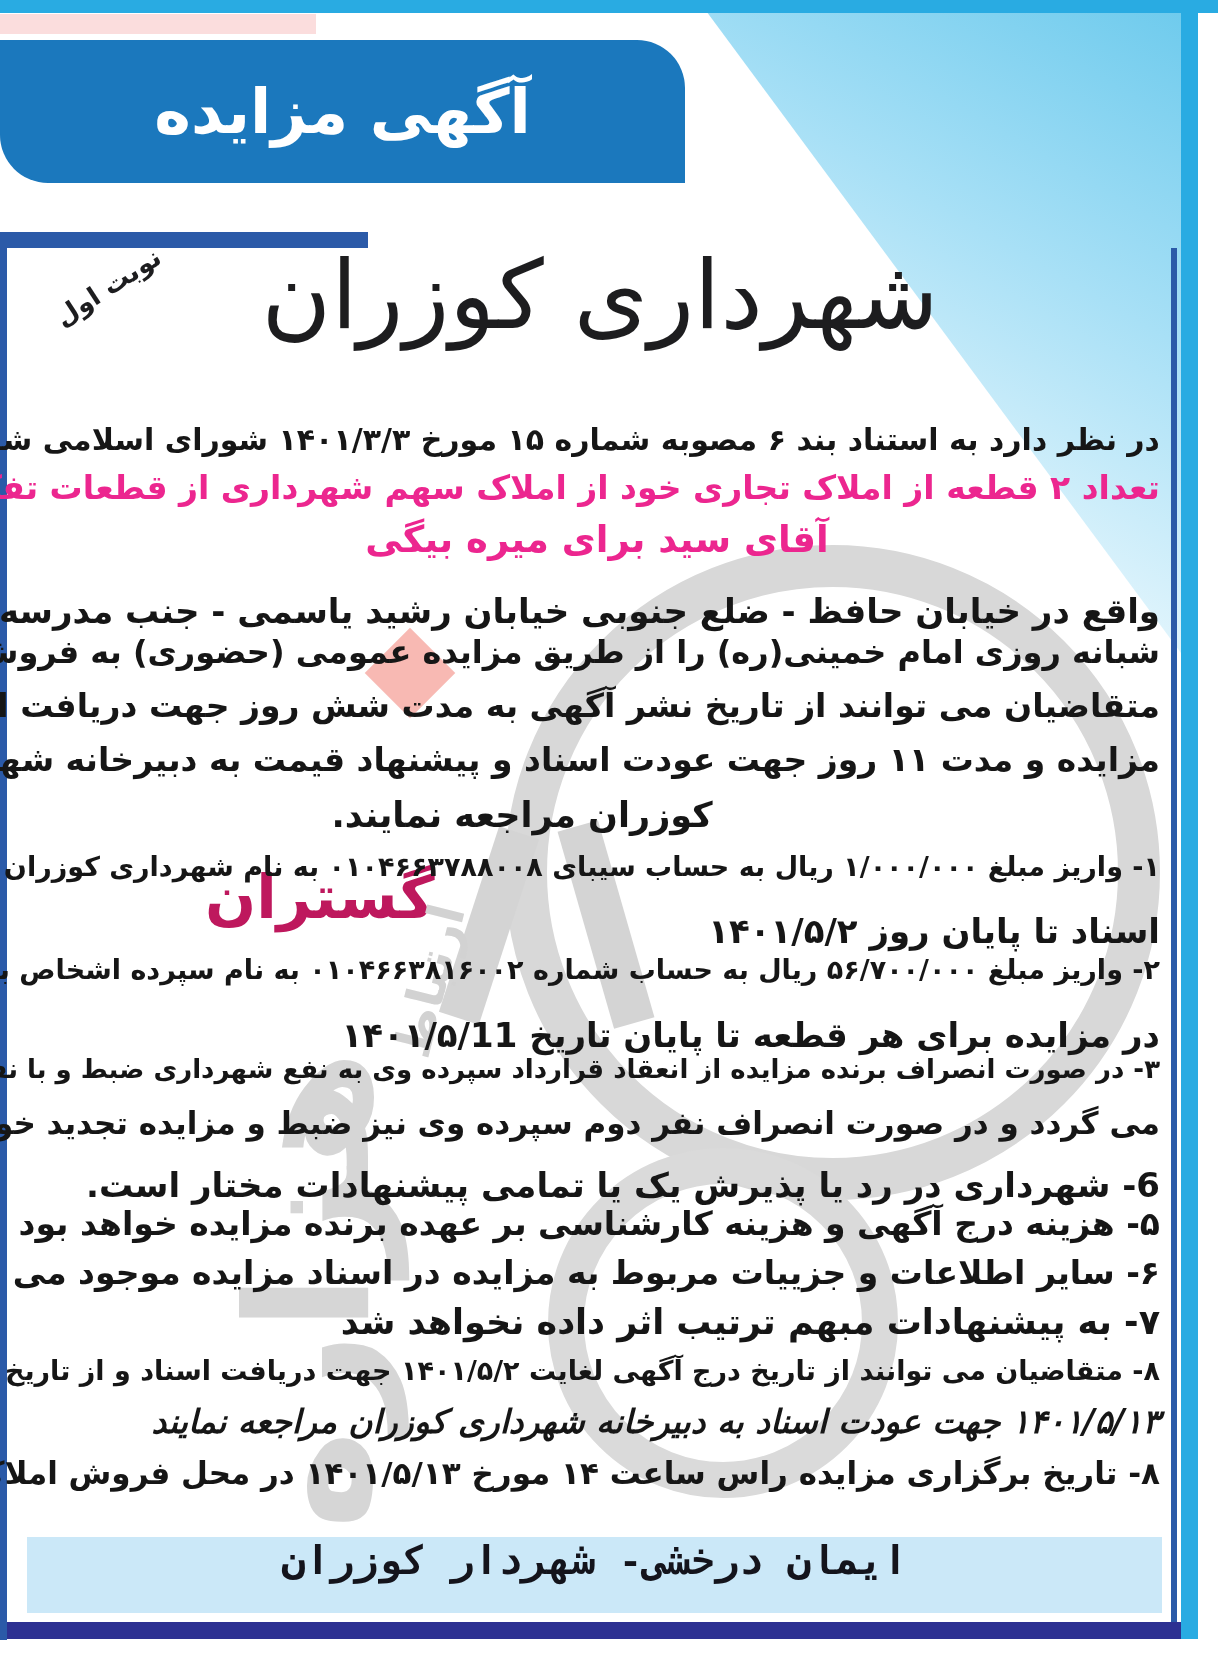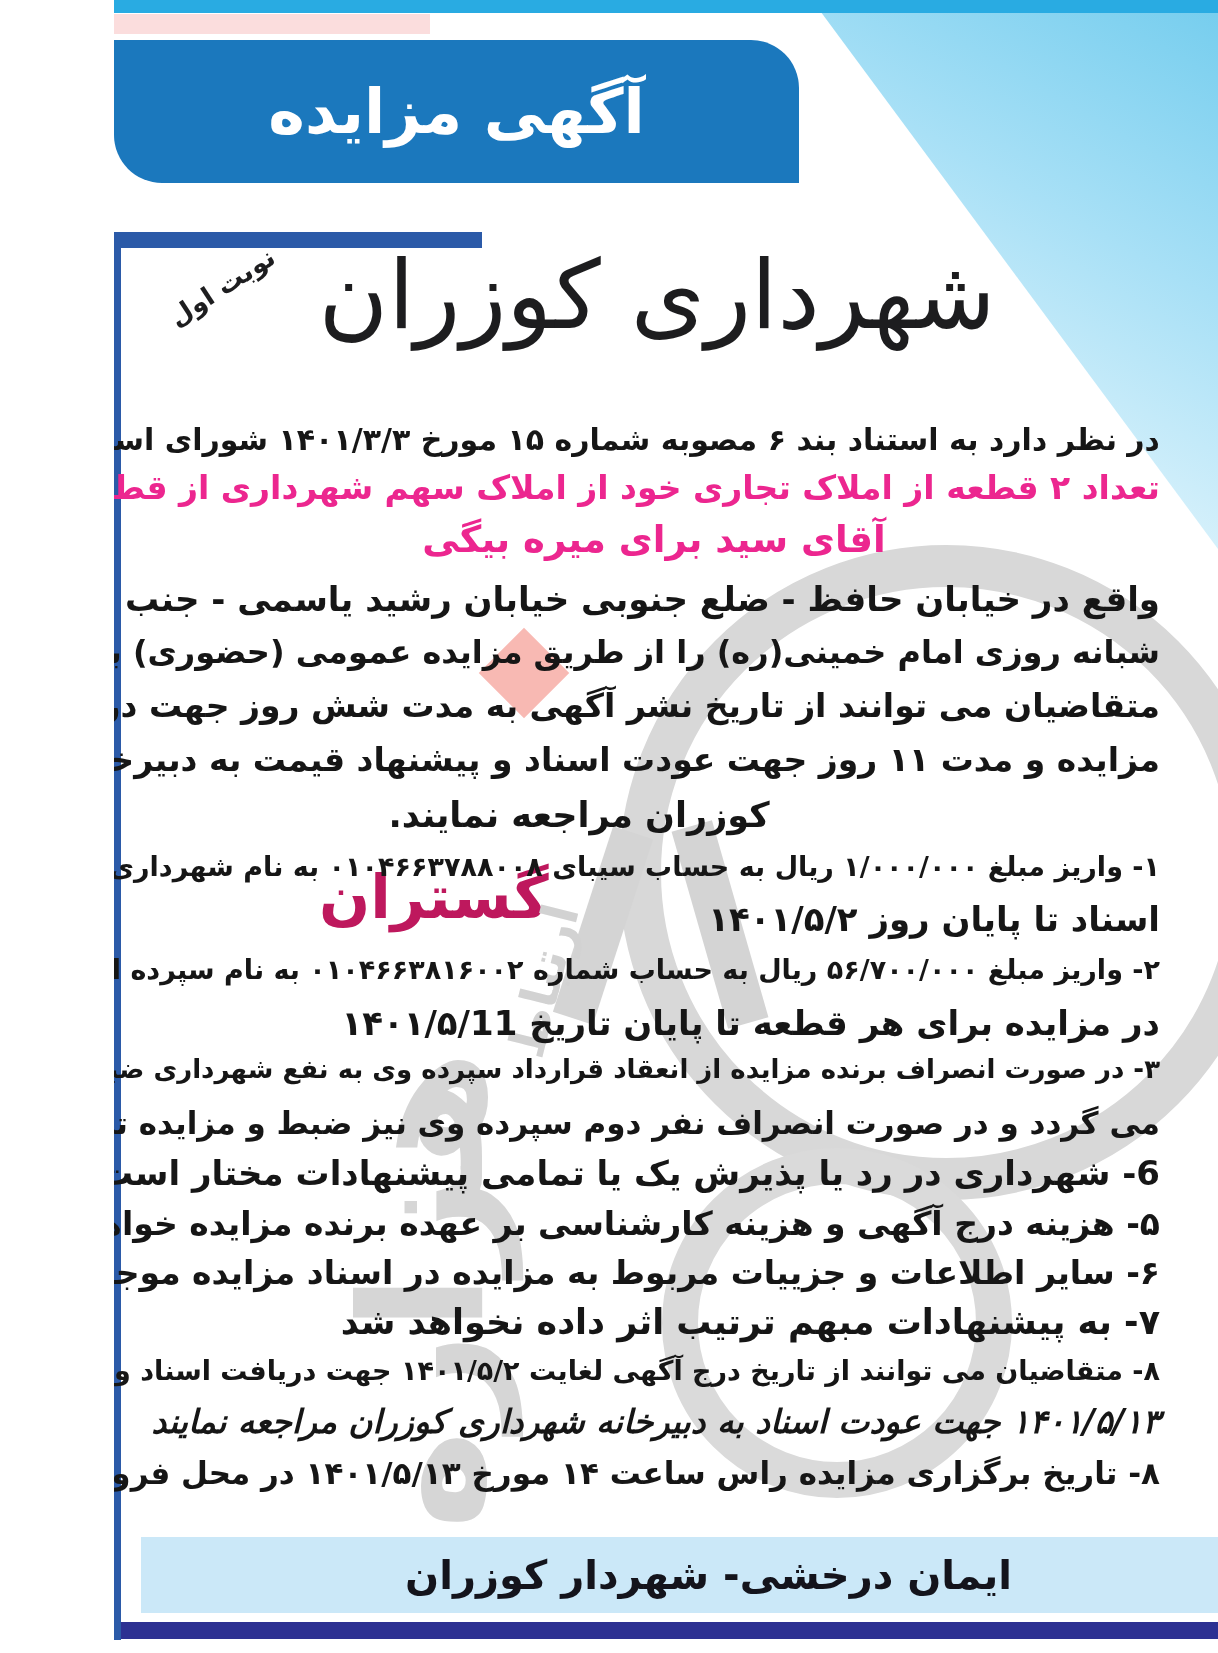--- a/index.html
+++ b/index.html
@@ -1,17 +1,17 @@
 <!DOCTYPE html>
 <html lang="fa" dir="rtl"><head>
 <meta charset="utf-8">
 <style>
   html,body{margin:0;padding:0;background:#ffffff;}
   body{font-family:"DejaVu Sans", sans-serif;}
-  #page{position:relative;width:1104px;height:1653px;background:#ffffff;overflow:hidden;direction:rtl;}
+  #page{position:relative;width:1218px;height:1653px;background:#ffffff;overflow:hidden;direction:rtl;}
   .abs{position:absolute;}
 
   
   .cyan-top{left:0;top:0;width:1218px;height:13px;background:#29abe2;z-index:4;}
   .cyan-right{left:1181px;top:0;width:17px;height:1639px;background:#29abe2;z-index:4;}
   .pink-strip{left:0;top:14px;width:316px;height:20px;background:#fbdddd;z-index:2;}
   .grad-tri{left:640px;top:13px;width:541px;height:640px;z-index:0;
     background:linear-gradient(210deg,#6fcbed 0%,#a8e0f6 35%,#e8f7fd 72%,#ffffff 96%);
     -webkit-clip-path:polygon(12.5% 0,100% 0,100% 100%);clip-path:polygon(12.5% 0,100% 0,100% 100%);}
   .badge-box{left:0;top:40px;width:685px;height:143px;background:#1b78bd;border-radius:0 48px 0 48px;
@@ -37,24 +37,24 @@
   
   .org-title{top:240px;left:40px;right:58px;text-align:center;font-size:95px;font-weight:normal;
     color:#1d1d1f;z-index:3;letter-spacing:-2px;white-space:nowrap;}
   .round-note{left:48px;top:272px;font-size:26px;font-weight:bold;color:#1d1d1f;
     transform:rotate(-33deg);z-index:3;white-space:nowrap;}
   .line{position:absolute;left:34px;right:58px;text-align:center;font-weight:bold;color:#161616;
     white-space:nowrap;z-index:3;height:44px;line-height:44px;letter-spacing:-0.5px;}
   .item{text-align:right;}
   .pink{color:#ec268f;}
   .shiftL{transform:translateX(-75px);}.fs26{font-size:26px;}.fs27{font-size:27px;}.fs30{font-size:30px;}
-  .fs31{font-size:31px;}.fs32{font-size:32px;}.fs33{font-size:33px;}.fs34{font-size:34px;}
+  .fs31{font-size:31px;}.fs32{font-size:32px;}.fs33{font-size:33px;}.fs34{font-size:34px;margin-top:12px;}
   .fs35{font-size:35px;}.fs37{font-size:37px;}
   .sig-bar{left:27px;top:1537px;width:1135px;height:76px;background:#cbe8f8;z-index:2;
-    display:flex;align-items:center;justify-content:center;}
+    display:flex;justify-content:center;font-family:Liberation Mono, monospace;}
   .sig-text{font-size:40px;font-weight:bold;color:#14141c;letter-spacing:-1px;}
 </style>
 </head>
 <body>
 
 <div id="page">
 
   <div class="abs cyan-top"></div>
   <div class="abs cyan-right"></div>
   <div class="abs pink-strip"></div>

